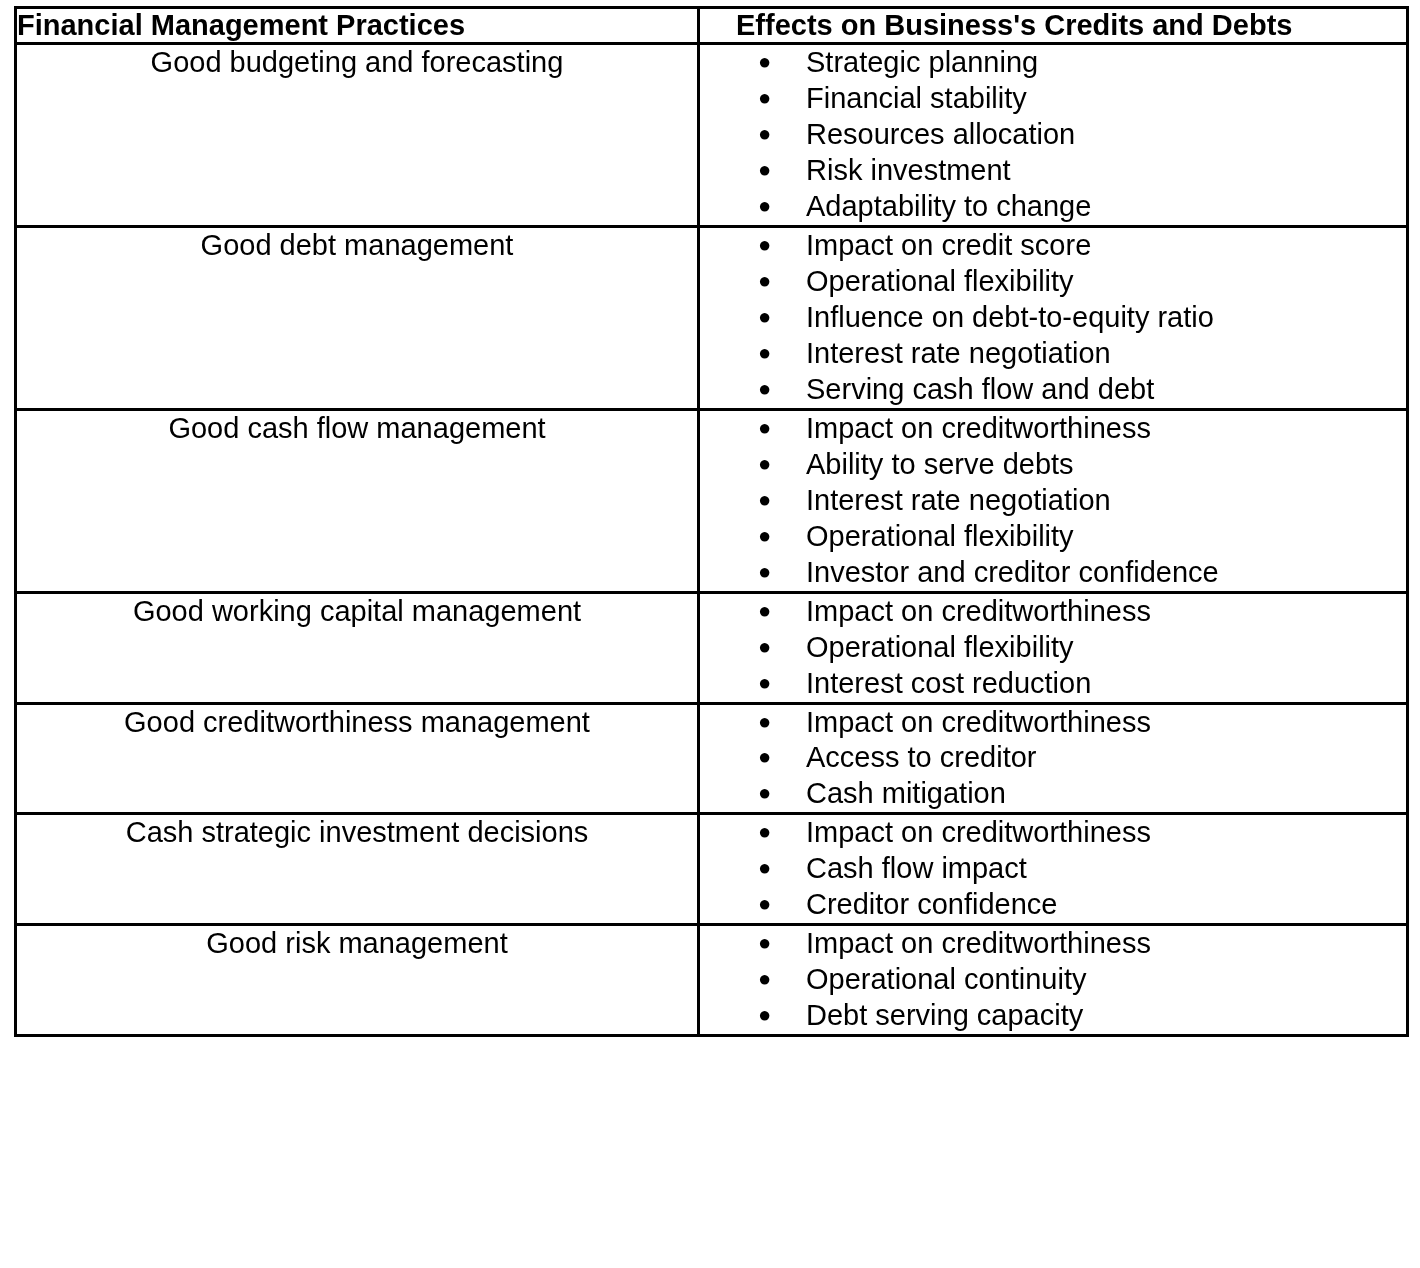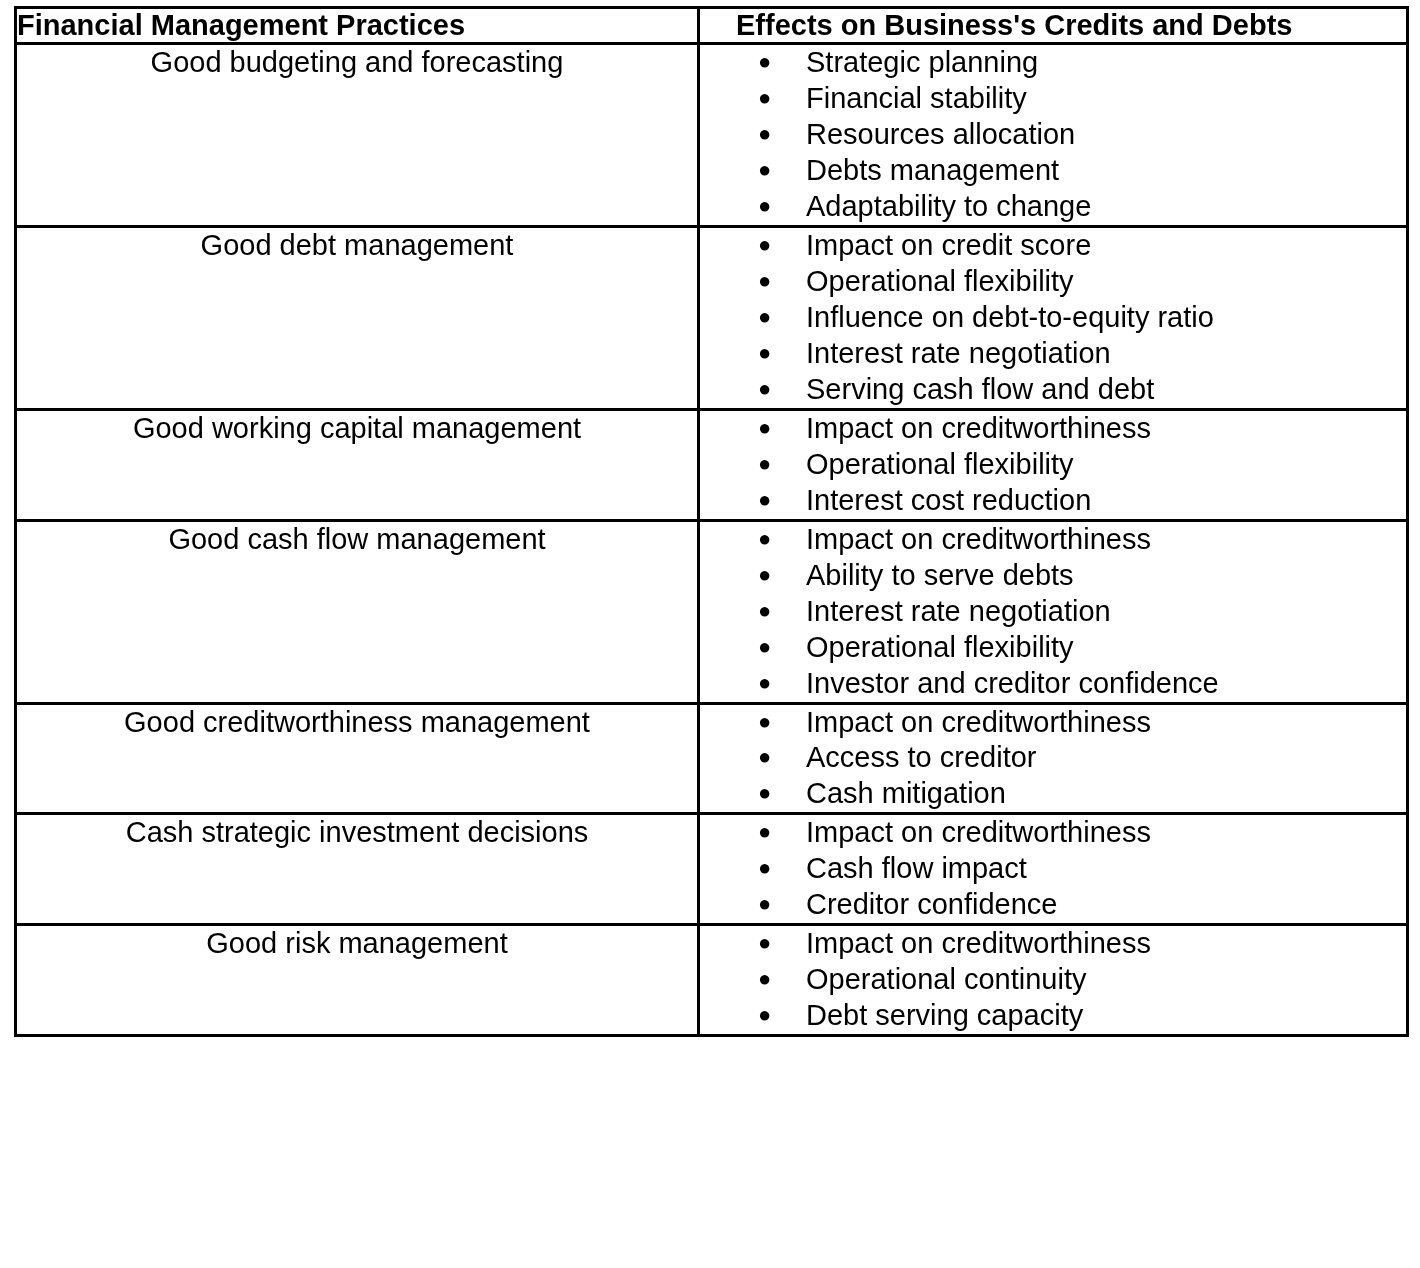--- a/index.html
+++ b/index.html
@@ -91,56 +91,56 @@
       </tr>
     </thead>
     <tbody id="table-body">
         <tr>
           <td class="practice-cell">Good budgeting and forecasting</td>
           <td class="effects-cell">
             <ul class="effects-list">
               <li><span class="bullet">●</span><span>Strategic planning</span></li>
               <li><span class="bullet">●</span><span>Financial stability</span></li>
               <li><span class="bullet">●</span><span>Resources allocation</span></li>
-              <li><span class="bullet">●</span><span>Debts management</span></li>
+              <li><span class="bullet">●</span><span>Risk investment</span></li>
               <li><span class="bullet">●</span><span>Adaptability to change</span></li>
             </ul>
           </td>
         </tr>
         <tr>
           <td class="practice-cell">Good debt management</td>
           <td class="effects-cell">
             <ul class="effects-list">
               <li><span class="bullet">●</span><span>Impact on credit score</span></li>
               <li><span class="bullet">●</span><span>Operational flexibility</span></li>
               <li><span class="bullet">●</span><span>Influence on debt-to-equity ratio</span></li>
               <li><span class="bullet">●</span><span>Interest rate negotiation</span></li>
               <li><span class="bullet">●</span><span>Serving cash flow and debt</span></li>
             </ul>
           </td>
         </tr>
         <tr>
-          <td class="practice-cell">Good working capital management</td>
-          <td class="effects-cell">
-            <ul class="effects-list">
-              <li><span class="bullet">●</span><span>Impact on creditworthiness</span></li>
-              <li><span class="bullet">●</span><span>Operational flexibility</span></li>
-              <li><span class="bullet">●</span><span>Interest cost reduction</span></li>
-            </ul>
-          </td>
-        </tr>
-        <tr>
           <td class="practice-cell">Good cash flow management</td>
           <td class="effects-cell">
             <ul class="effects-list">
               <li><span class="bullet">●</span><span>Impact on creditworthiness</span></li>
               <li><span class="bullet">●</span><span>Ability to serve debts</span></li>
               <li><span class="bullet">●</span><span>Interest rate negotiation</span></li>
               <li><span class="bullet">●</span><span>Operational flexibility</span></li>
               <li><span class="bullet">●</span><span>Investor and creditor confidence</span></li>
+            </ul>
+          </td>
+        </tr>
+        <tr>
+          <td class="practice-cell">Good working capital management</td>
+          <td class="effects-cell">
+            <ul class="effects-list">
+              <li><span class="bullet">●</span><span>Impact on creditworthiness</span></li>
+              <li><span class="bullet">●</span><span>Operational flexibility</span></li>
+              <li><span class="bullet">●</span><span>Interest cost reduction</span></li>
             </ul>
           </td>
         </tr>
         <tr>
           <td class="practice-cell">Good creditworthiness management</td>
           <td class="effects-cell">
             <ul class="effects-list">
               <li><span class="bullet">●</span><span>Impact on creditworthiness</span></li>
               <li><span class="bullet">●</span><span>Access to creditor</span></li>
               <li><span class="bullet">●</span><span>Cash mitigation</span></li>

